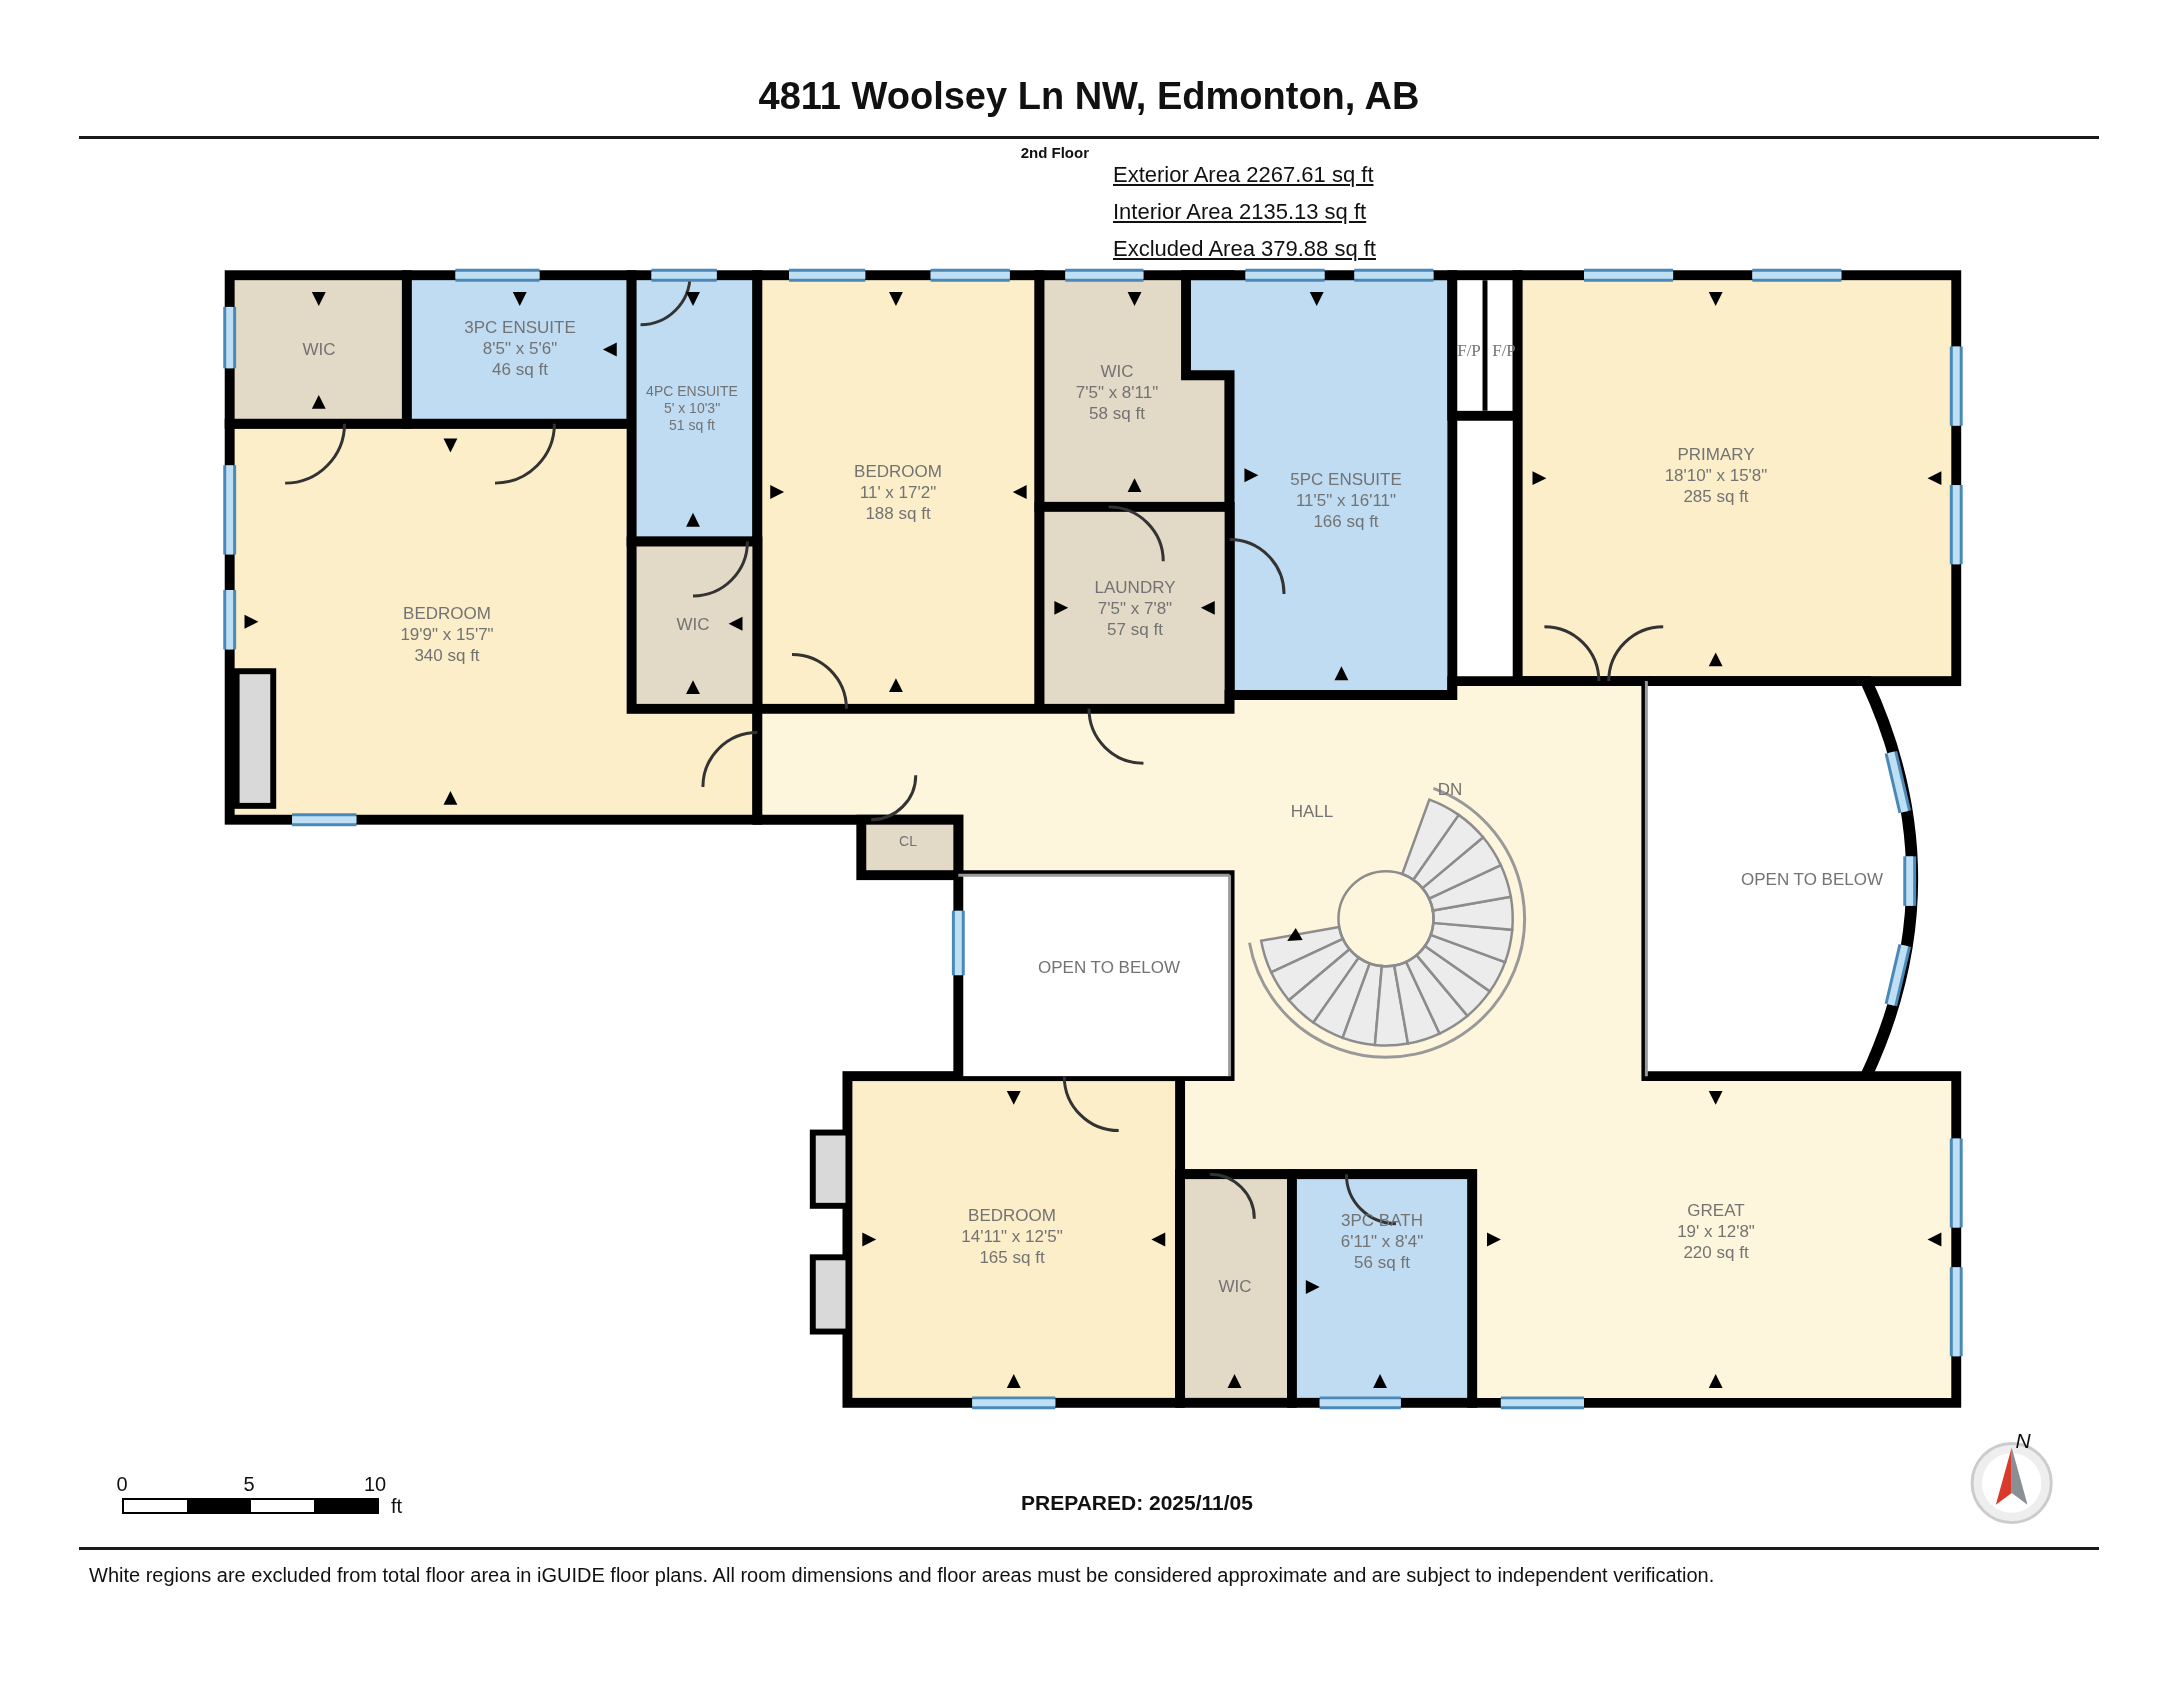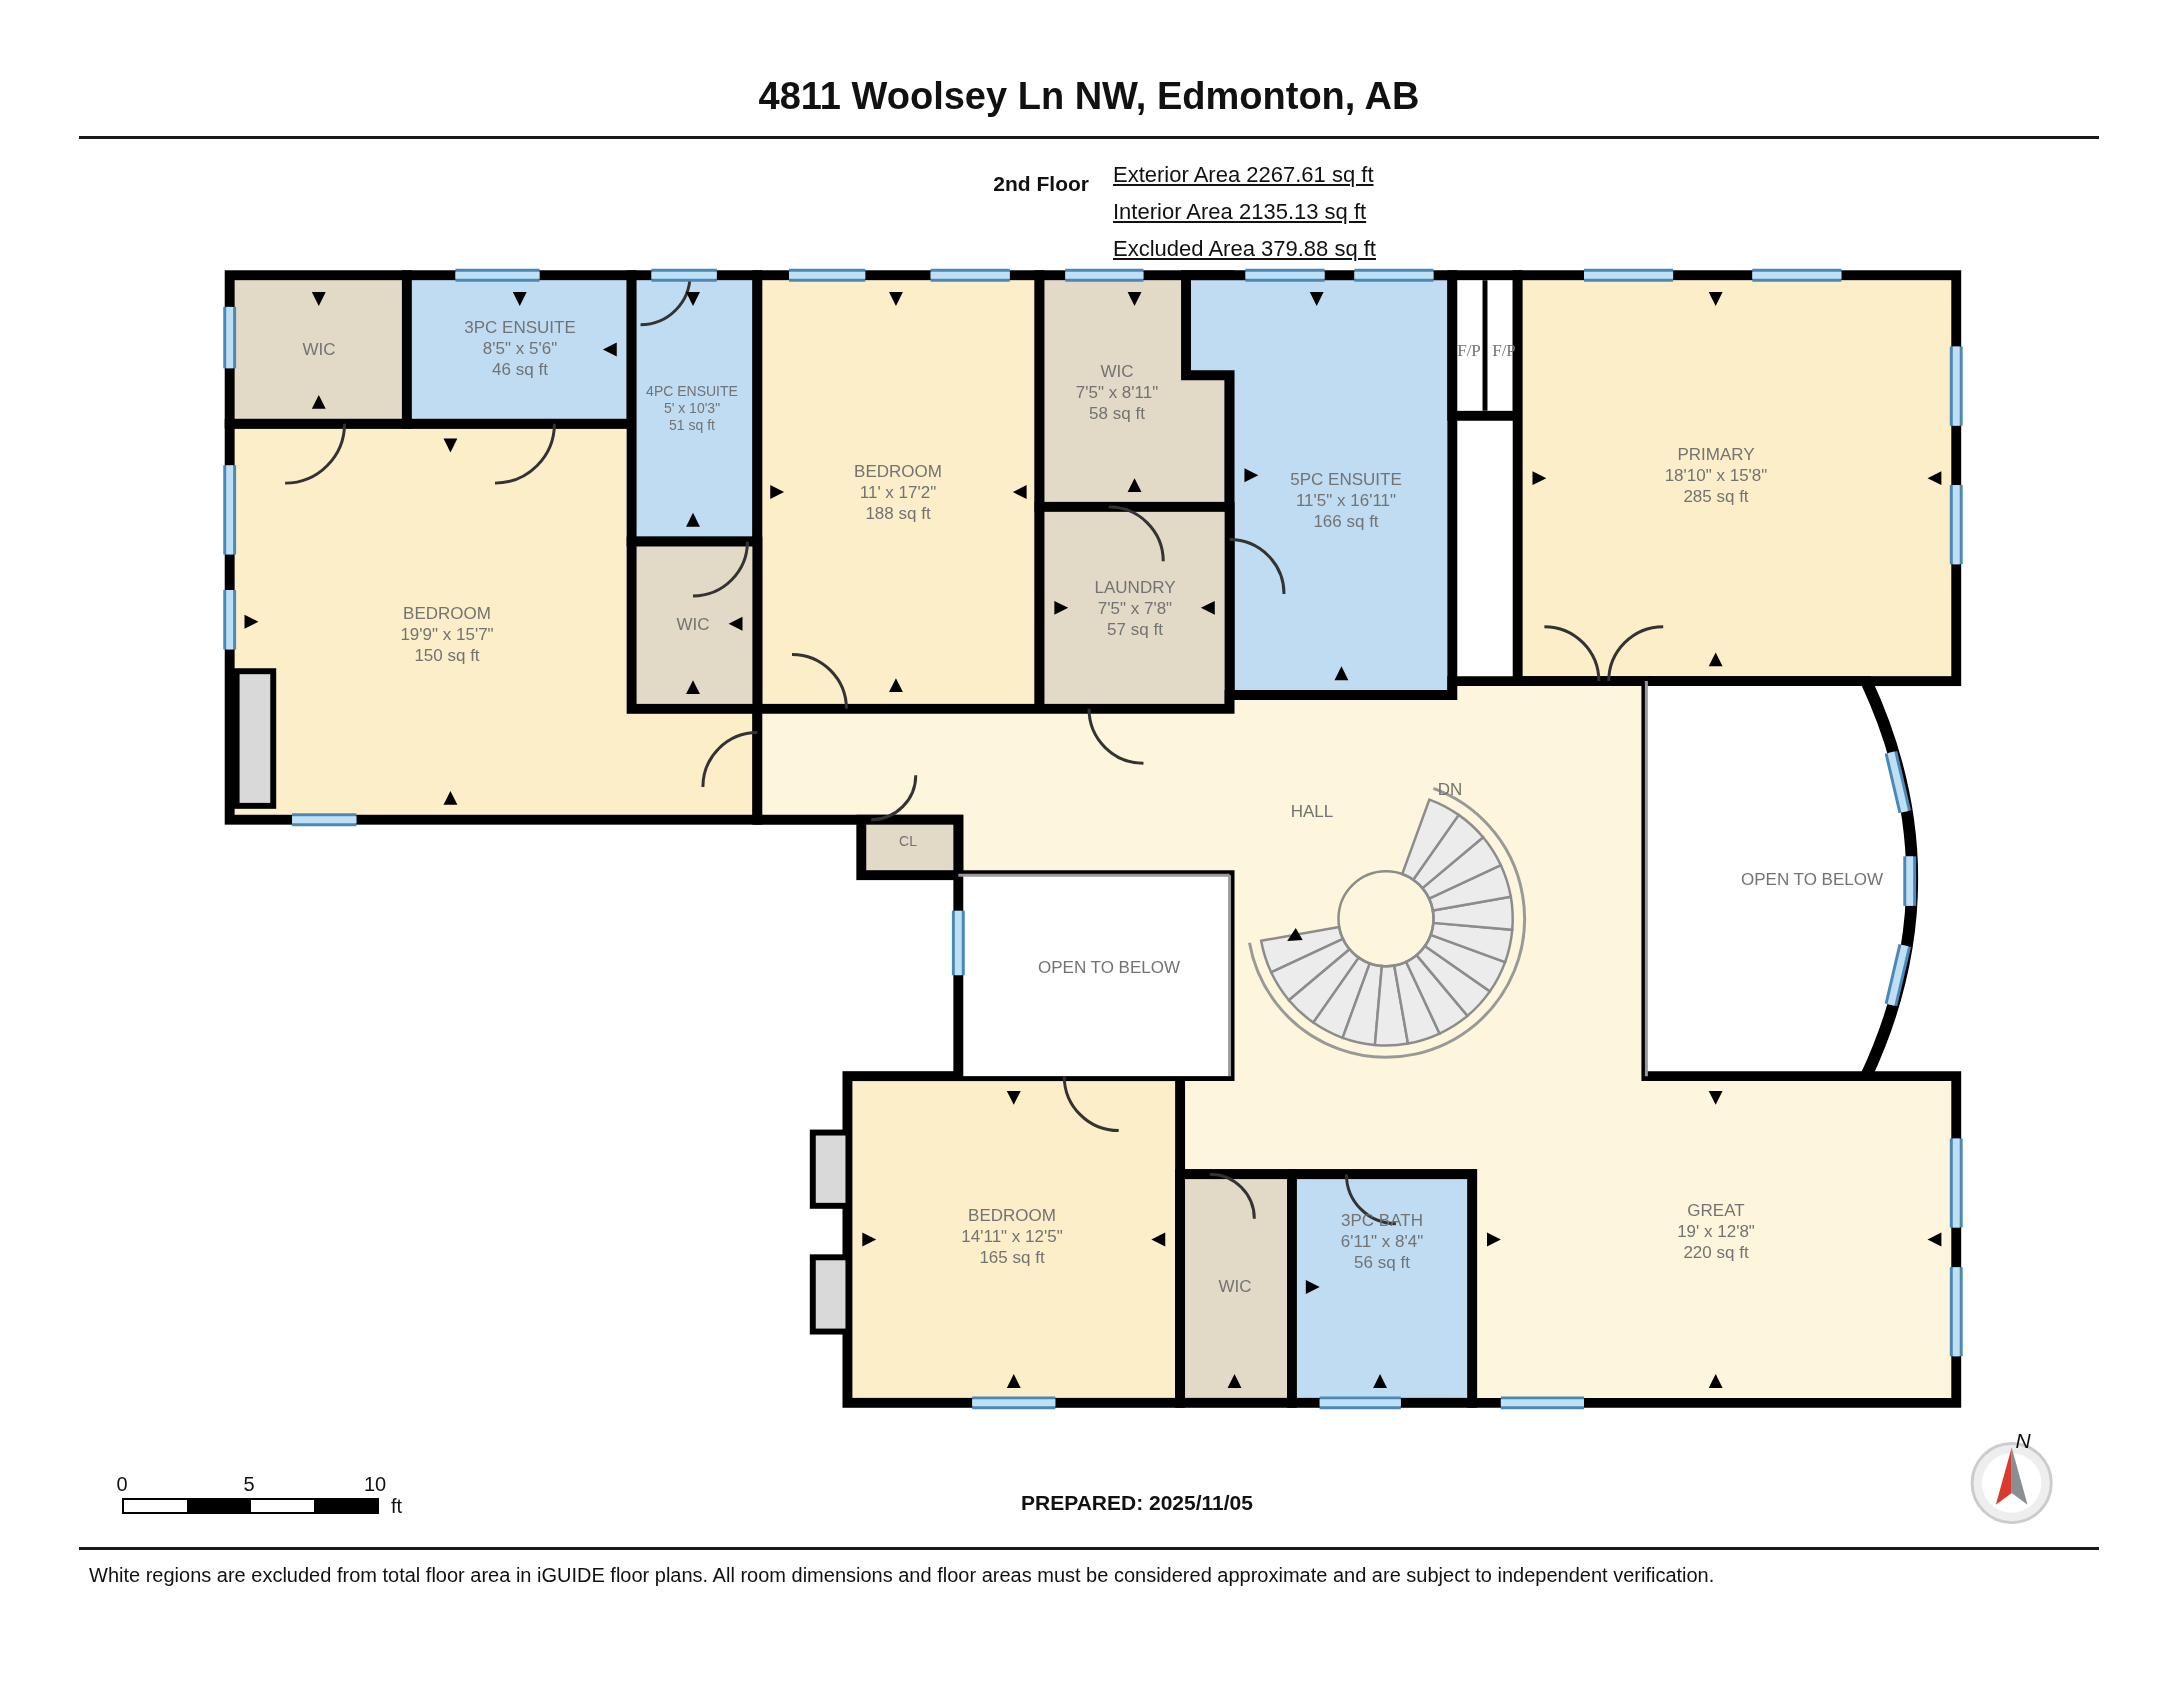--- a/index.html
+++ b/index.html
@@ -7,21 +7,21 @@
     width:2178px;height:1683px;position:relative;background:#ffffff;
     font-family:"Liberation Sans","DejaVu Sans",sans-serif;color:#111;
     overflow:hidden;
   }
   .abs{position:absolute;}
   #plan-svg{position:absolute;left:0;top:0;}
 
   
   .title{left:0;top:75px;width:2178px;text-align:center;font-size:38px;font-weight:bold;}
   .hr{left:79px;width:2020px;height:3px;background:#1a1a1a;}
-  .floor-label{left:0;top:172px;width:1089px;text-align:right;font-size:21px;font-weight:bold;}
+  .floor-label{left:0;top:144px;width:1089px;text-align:right;font-size:15px;font-weight:bold;}
   .area-lines{left:1113px;top:156px;font-size:22px;line-height:37px;text-decoration:underline;}
   .prepared{left:0;top:1491px;width:2178px;text-align:center;font-size:21px;font-weight:bold;margin-left:48px;}
   .disclaimer{left:89px;top:1564px;width:2000px;font-size:20px;}
   .compass-n{left:2023px;top:1429px;transform:translateX(-50%);font-size:21px;font-style:italic;}
 
   
   .scalebar{left:122px;top:1473px;width:297px;height:44px;}
   .scalebar .tick{position:absolute;top:0;transform:translateX(-50%);font-size:20px;}
   .scalebar .bar{position:absolute;left:0;top:25px;width:253px;height:12px;border:2px solid #000;display:flex;}
   .scalebar .seg{flex:1;}
@@ -287,21 +287,21 @@
 
   <div class="rlabel" style="left:1716px;top:475px">
     <span>PRIMARY</span>
     <span>18'10" x 15'8"</span>
     <span>285 sq ft</span>
   </div>
 
   <div class="rlabel" style="left:447px;top:634px">
     <span>BEDROOM</span>
     <span>19'9" x 15'7"</span>
-    <span>150 sq ft</span>
+    <span>340 sq ft</span>
   </div>
 
   <div class="rlabel" style="left:693px;top:624px">
     <span>WIC</span>
   </div>
 
   <div class="rlabel" style="left:1135px;top:608px">
     <span>LAUNDRY</span>
     <span>7'5" x 7'8"</span>
     <span>57 sq ft</span>

